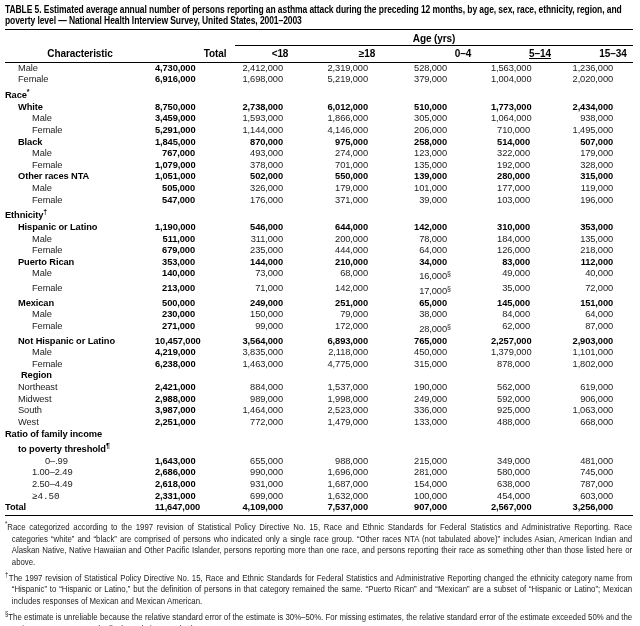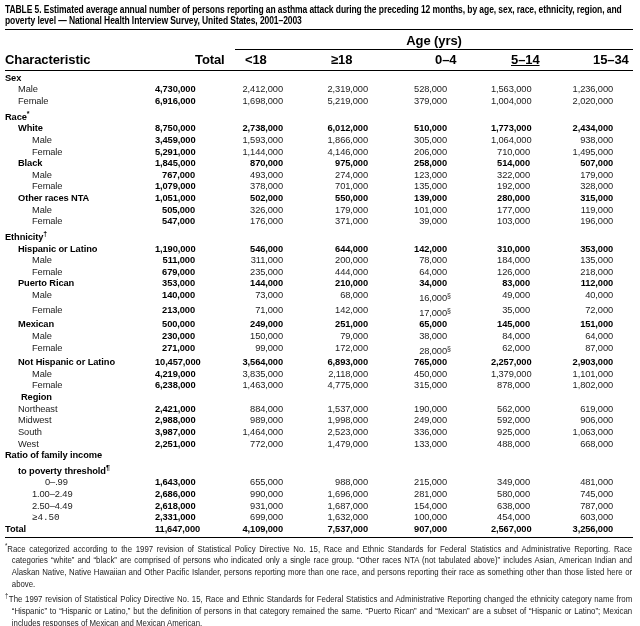--- a/index.html
+++ b/index.html
@@ -19,24 +19,24 @@
     font-weight:bold;color:#000;
     font-size:10px;line-height:11.4px;letter-spacing:-0.1px;
   }
   .title-rule{border-top:1.6px solid #000;margin-top:2px;width:628px;}
 
   
   table{border-collapse:collapse;table-layout:fixed;width:628px;margin-top:1px;}
   col.c0{width:150px}col.c1{width:80px}col.c2{width:80px}
   col.c3{width:88px}col.c4{width:88px}col.c5{width:78px}col.c6{width:64px}
 
-  thead th{font-weight:bold;color:#000;font-size:13px;letter-spacing:-0.1px;white-space:nowrap;}
+  thead th{font-weight:bold;color:#000;font-size:10px;letter-spacing:-0.1px;white-space:nowrap;}
   tr.age-row th{padding:2px 0 1px 0;}
   th.age-span{text-align:center;border-bottom:1px solid #000;}
-  tr.head-row th{border-bottom:1.6px solid #000;vertical-align:bottom;text-align:left;margin-top:8px;}
+  tr.head-row th{border-bottom:1.6px solid #000;vertical-align:bottom;text-align:center;margin-top:8px;}
   tr.head-row th{padding:2px 0 3px 0;}
   th.h0{text-align:left;padding-left:0 !important;}
   th.h1{padding-left:40px !important;}
   th.h2{padding-left:10px !important;}
   th.h3{padding-left:16px !important;}
   th.h4{padding-left:32px !important;}
   th.h5{padding-left:20px !important;text-decoration:underline;}
   th.h6{padding-left:24px !important;}
 
   tbody td{
@@ -95,29 +95,20 @@
           <th class="h0">Characteristic</th>
           <th class="h1">Total</th>
           <th class="h2">&lt;18</th>
           <th class="h3">≥18</th>
           <th class="h4">0–4</th>
           <th class="h5">5–14</th>
           <th class="h6">15–34</th>
         </tr>
     </thead>
     <tbody id="table-body">
-        <tr class="first-body">
-          <td class="lab" style="padding-left: 0px;"><span class="b">Sex</span></td>
-          <td class="v1"></td>
-          <td class="v2"></td>
-          <td class="v3"></td>
-          <td class="v4"></td>
-          <td class="v5"></td>
-          <td class="v6"></td>
-        </tr>
         <tr>
           <td class="lab" style="padding-left: 13px;"><span>Male</span></td>
           <td class="v1 b">4,730,000</td>
           <td class="v2">2,412,000</td>
           <td class="v3">2,319,000</td>
           <td class="v4">528,000</td>
           <td class="v5">1,563,000</td>
           <td class="v6">1,236,000</td>
         </tr>
         <tr>

